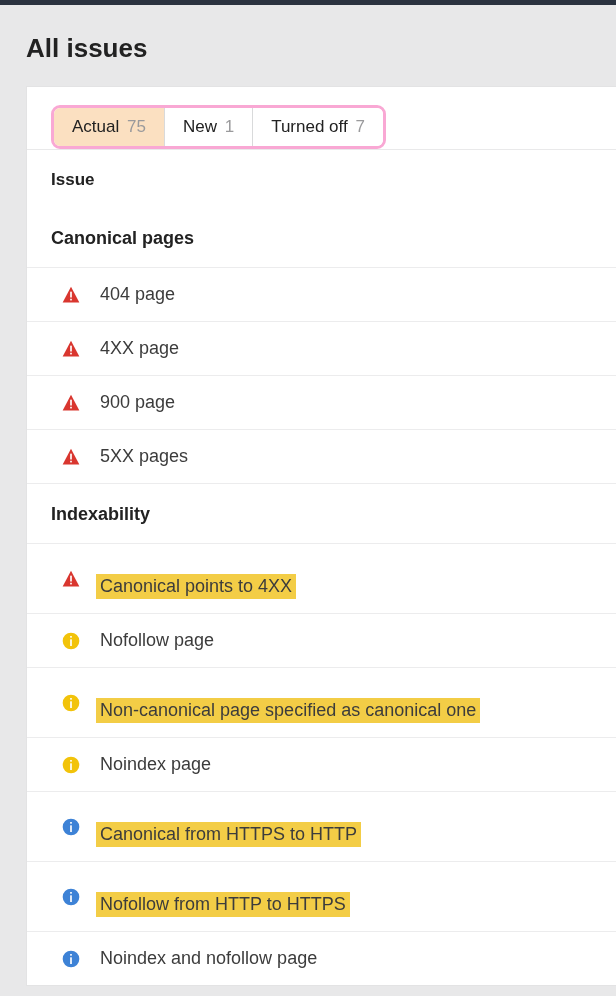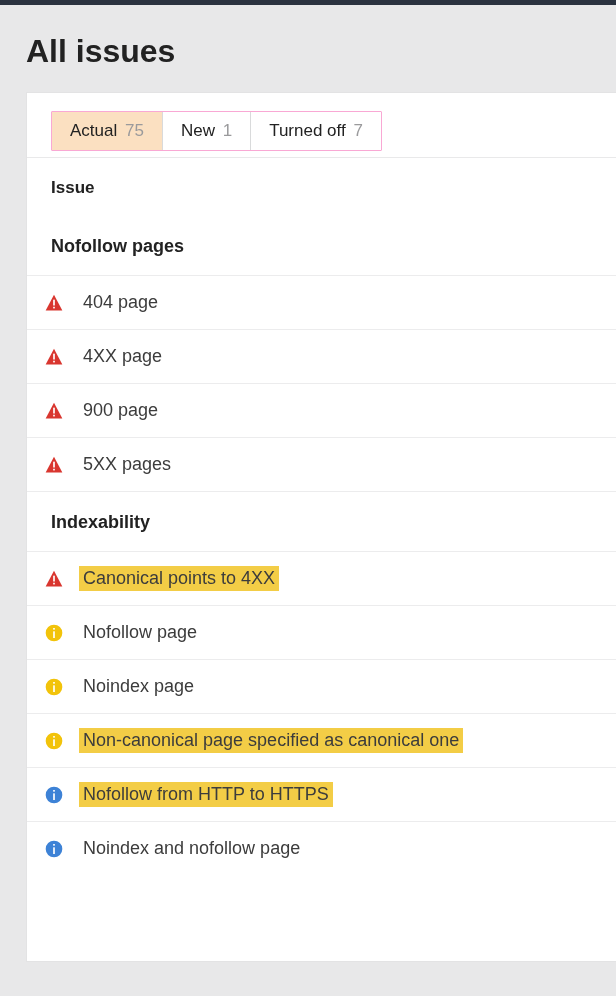--- a/index.html
+++ b/index.html
@@ -10,41 +10,41 @@
     width: 616px;
     height: 996px;
     overflow: hidden;
     color: #222;
   }
   .topbar {
     height: 5px;
     background: #2b3340;
   }
   .page-title {
-    font-size: 32px;
+    font-size: 26px;
     font-weight: 700;
     padding: 28px 0 22px 26px;
   }
   .panel {
     background: #fff;
     margin: 0 0 0 26px;
     border: 1px solid #e3e3e4;
     border-right: none;
     min-height: 870px;
   }
   .tabs-wrap {
     padding: 18px 20px 0 24px;
     border-bottom: 1px solid #e9e9ea;
   }
   .tabs {
     display: inline-flex;
-    border: 1px solid #f9a8d4;
-    border-radius: 1px;
+    border: 3px solid #f9a8d4;
+    border-radius: 9px;
     overflow: hidden;
-    margin-bottom: 6px;
+    margin-bottom: 0;
   }
   .tab {
     padding: 9px 18px;
     font-size: 17px;
     border-right: 1px solid #d9dadb;
     cursor: pointer;
     background: #fff;
     white-space: nowrap;
   }
   .tab:last-child { border-right: none; }
@@ -57,21 +57,21 @@
   }
   .group-header {
     font-size: 18px;
     font-weight: 700;
     padding: 20px 24px 18px 24px;
     border-bottom: 1px solid #ececed;
   }
   .row {
     display: flex;
     align-items: center;
-    padding: 14px 16px;
+    padding: 14px 33px;
     border-bottom: 1px solid #ececed;
     gap: 14px;
   }
   .row:last-child { border-bottom: none; }
   .icon-wrap {
     width: 22px;
     height: 22px;
     display: flex;
     align-items: center;
     justify-content: center;
@@ -82,20 +82,21 @@
     color: #3c3c3c;
     display: inline-block;
     padding: 2px 4px;
   }
   .highlight-span {
     background:#f3cd46;
     display:inline-block;
     padding: 2px 4px;
     font-size:18px;
     color:#3c3c3c;
+    margin-top:16px;
   }
   svg { display:block; }
 </style>
 </head>
 <body>
 
 <div class="topbar"></div>
 
 <div class="page-title">All issues</div>
 
@@ -105,21 +106,21 @@
     <div class="tabs" id="tabs">
         <div class="tab active"><span>Actual</span> <span class="count">75</span></div>
         <div class="tab"><span>New</span> <span class="count">1</span></div>
         <div class="tab"><span>Turned off</span> <span class="count">7</span></div>
       </div>
   </div>
 
   <div class="section-header">Issue</div>
 
   <div id="groups">
-      <div class="group-header">Nofollow pages</div>
+      <div class="group-header">Canonical pages</div>
       <div class="row">
         <span class="icon-wrap">
           <svg width="20" height="20" viewBox="0 0 24 24">
       <path fill="#d9362f" d="M12 2 L22 21 H2 Z"></path>
       <rect x="11" y="8" width="2" height="7" fill="#fff"></rect>
       <rect x="11" y="16.5" width="2" height="2" fill="#fff"></rect>
     </svg>
         </span>
         <span class="label">404 page</span>
       </div>
@@ -175,47 +176,57 @@
         <span class="label">Nofollow page</span>
       </div>
       <div class="row">
         <span class="icon-wrap">
           <svg width="20" height="20" viewBox="0 0 24 24">
       <circle cx="12" cy="12" r="10" fill="#f2c30a"></circle>
       <rect x="11" y="6" width="2" height="2" fill="#fff"></rect>
       <rect x="11" y="10" width="2" height="8" fill="#fff"></rect>
     </svg>
         </span>
-        <span class="label">Noindex page</span>
+        <span class="highlight-span">Non-canonical page specified as canonical one</span>
       </div>
       <div class="row">
         <span class="icon-wrap">
           <svg width="20" height="20" viewBox="0 0 24 24">
       <circle cx="12" cy="12" r="10" fill="#f2c30a"></circle>
       <rect x="11" y="6" width="2" height="2" fill="#fff"></rect>
       <rect x="11" y="10" width="2" height="8" fill="#fff"></rect>
     </svg>
         </span>
-        <span class="highlight-span">Non-canonical page specified as canonical one</span>
+        <span class="label">Noindex page</span>
       </div>
       <div class="row">
         <span class="icon-wrap">
           <svg width="20" height="20" viewBox="0 0 24 24">
     <circle cx="12" cy="12" r="10" fill="#3d82d6"></circle>
     <rect x="11" y="6" width="2" height="2" fill="#fff"></rect>
     <rect x="11" y="10" width="2" height="8" fill="#fff"></rect>
   </svg>
         </span>
-        <span class="highlight-span">Nofollow from HTTP to HTTPS</span>
+        <span class="highlight-span">Canonical from HTTPS to HTTP</span>
       </div>
       <div class="row">
         <span class="icon-wrap">
           <svg width="20" height="20" viewBox="0 0 24 24">
     <circle cx="12" cy="12" r="10" fill="#3d82d6"></circle>
     <rect x="11" y="6" width="2" height="2" fill="#fff"></rect>
     <rect x="11" y="10" width="2" height="8" fill="#fff"></rect>
   </svg>
         </span>
+        <span class="highlight-span">Nofollow from HTTP to HTTPS</span>
+      </div>
+      <div class="row">
+        <span class="icon-wrap">
+          <svg width="20" height="20" viewBox="0 0 24 24">
+    <circle cx="12" cy="12" r="10" fill="#3d82d6"></circle>
+    <rect x="11" y="6" width="2" height="2" fill="#fff"></rect>
+    <rect x="11" y="10" width="2" height="8" fill="#fff"></rect>
+  </svg>
+        </span>
         <span class="label">Noindex and nofollow page</span>
       </div>
     </div>
 
 </div>
 
 </body></html>

